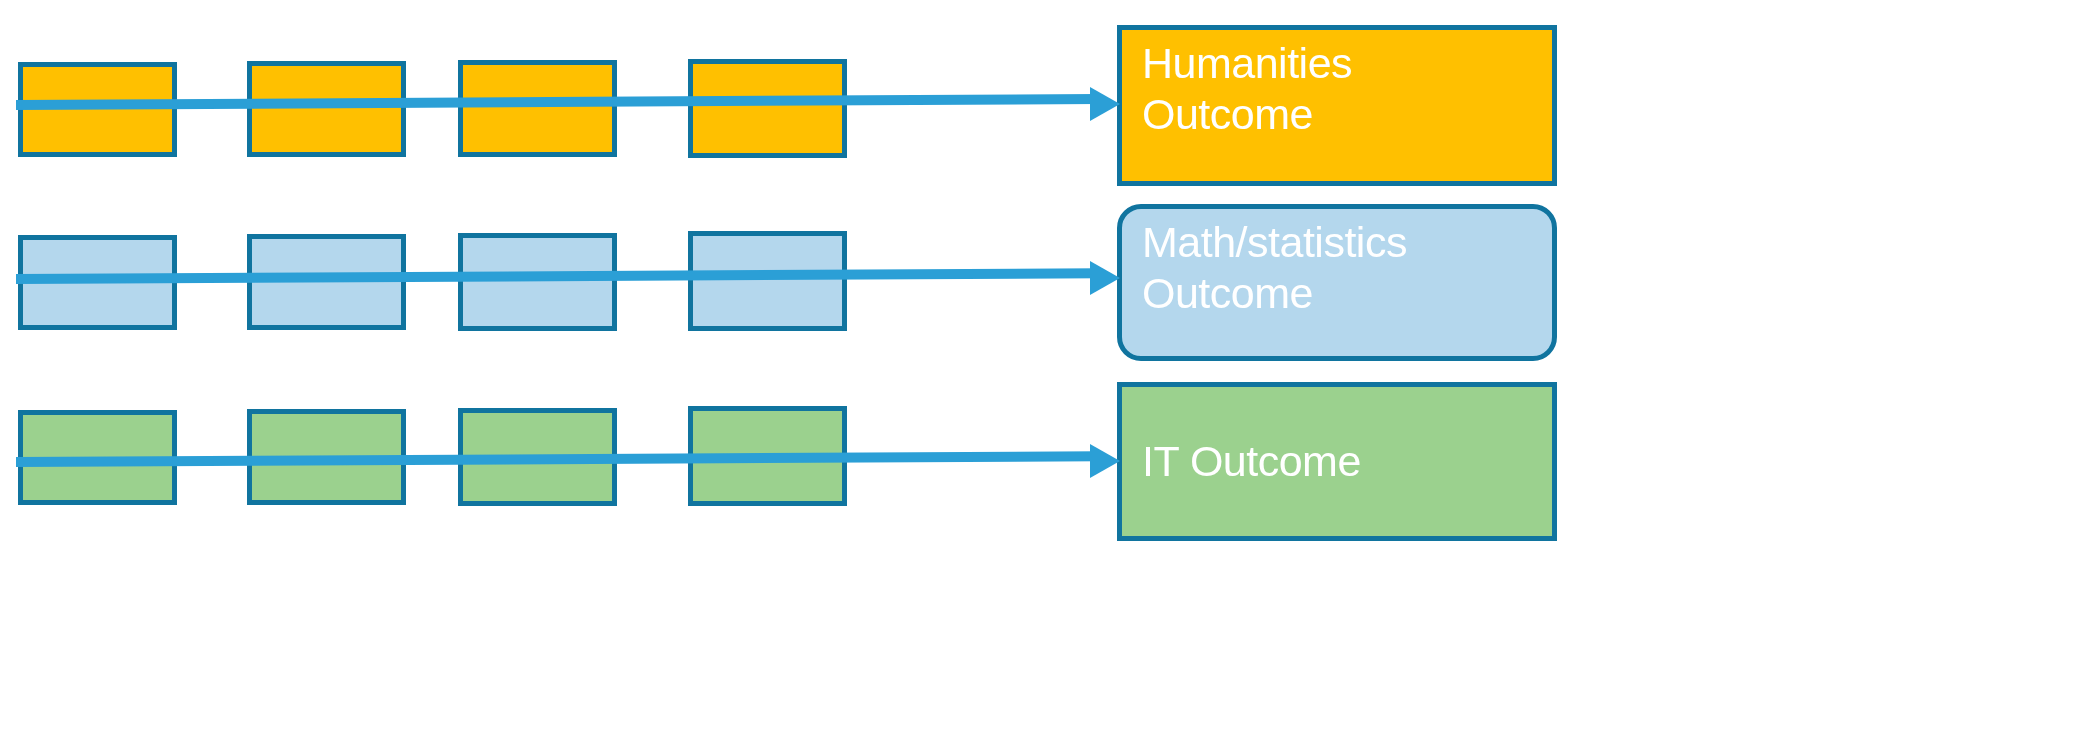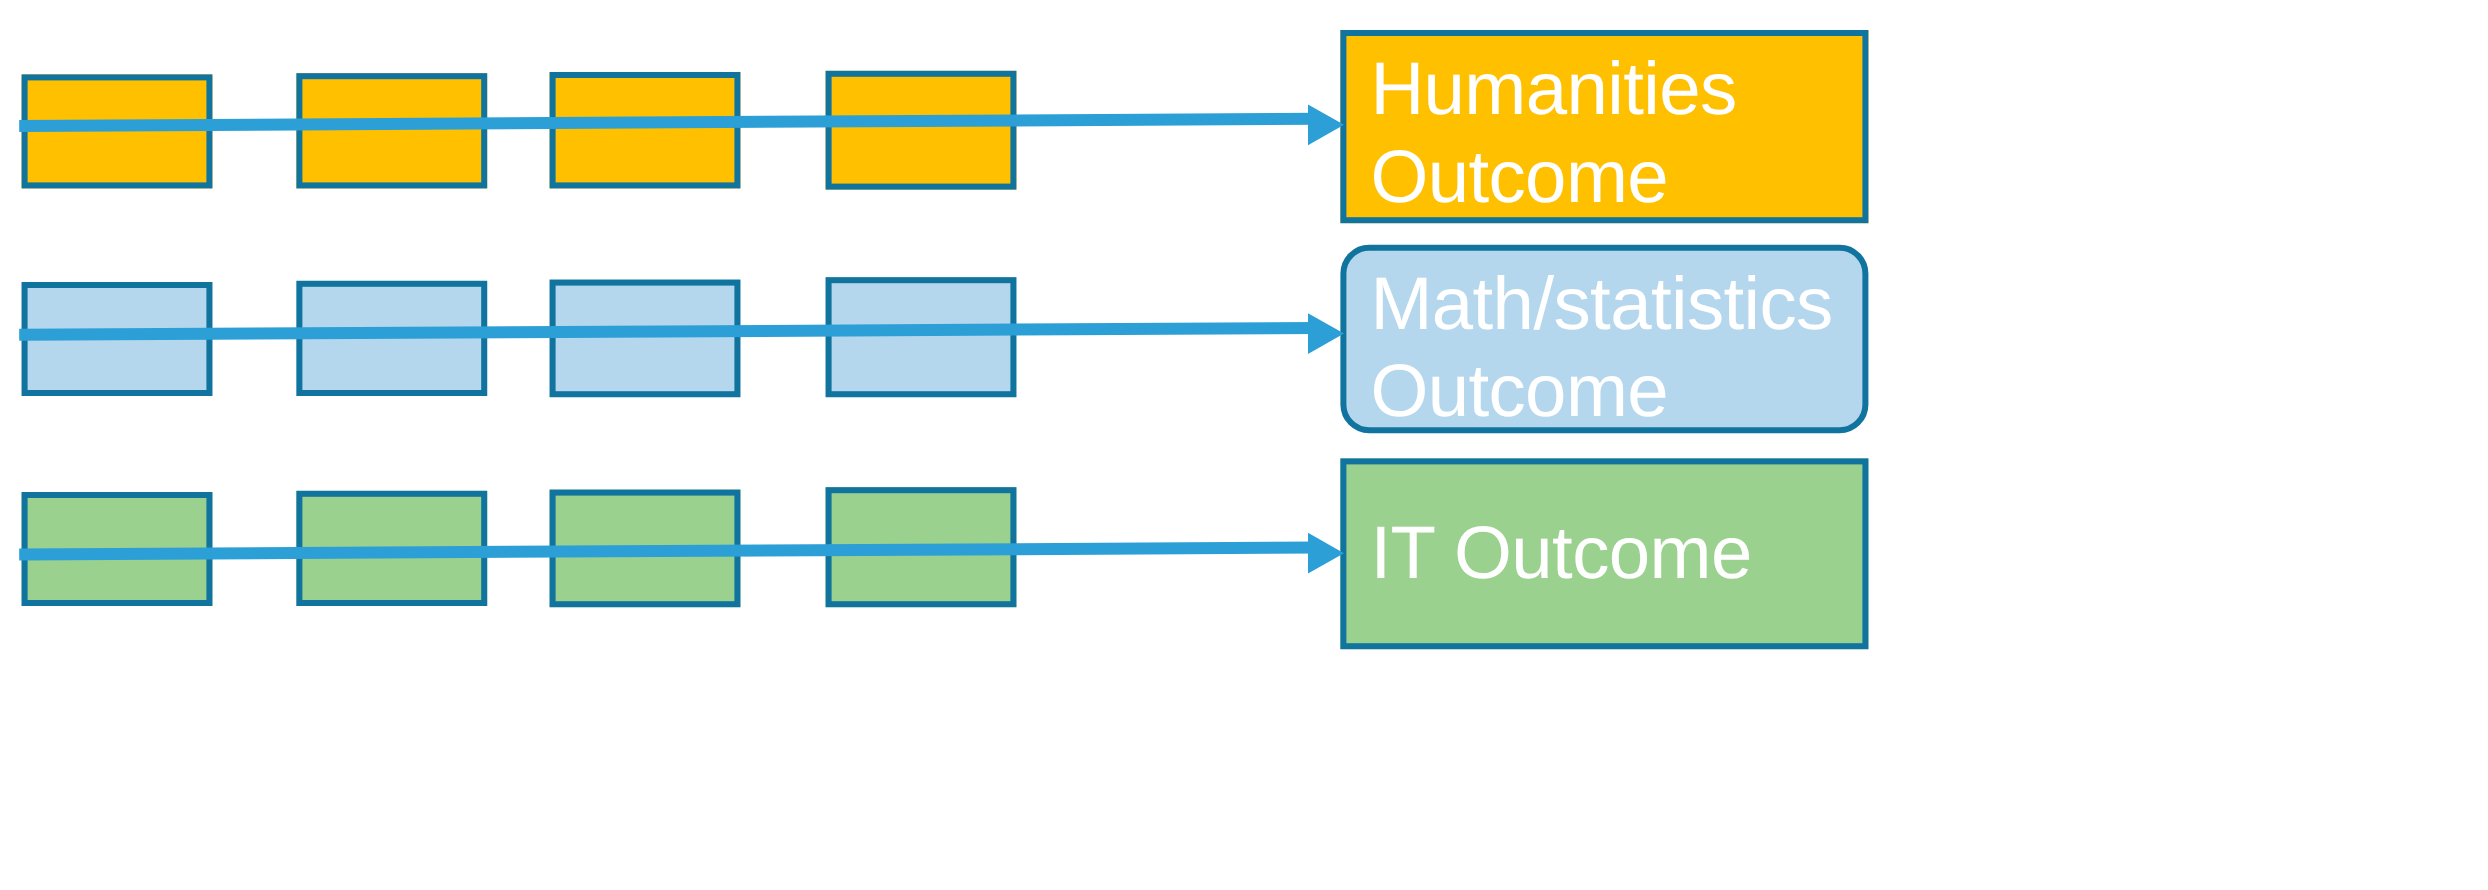--- a/index.html
+++ b/index.html
@@ -43,21 +43,21 @@
     border-bottom: 17px solid transparent;
     border-left: 30px solid #2b9fd6;
     z-index: 6;
   }
   .outcome-box {
     position: absolute;
     box-sizing: border-box;
     border: 5px solid #10749f;
     padding: 8px 18px 8px 20px;
     color: #ffffff;
-    font-size: 62px;
+    font-size: 43px;
     line-height: 1.18;
     font-weight: 400;
     letter-spacing: -0.5px;
     display: flex;
     align-items: flex-start;
     justify-content: flex-start;
     overflow: hidden;
   }
   .outcome-box .label {
     display: block;

